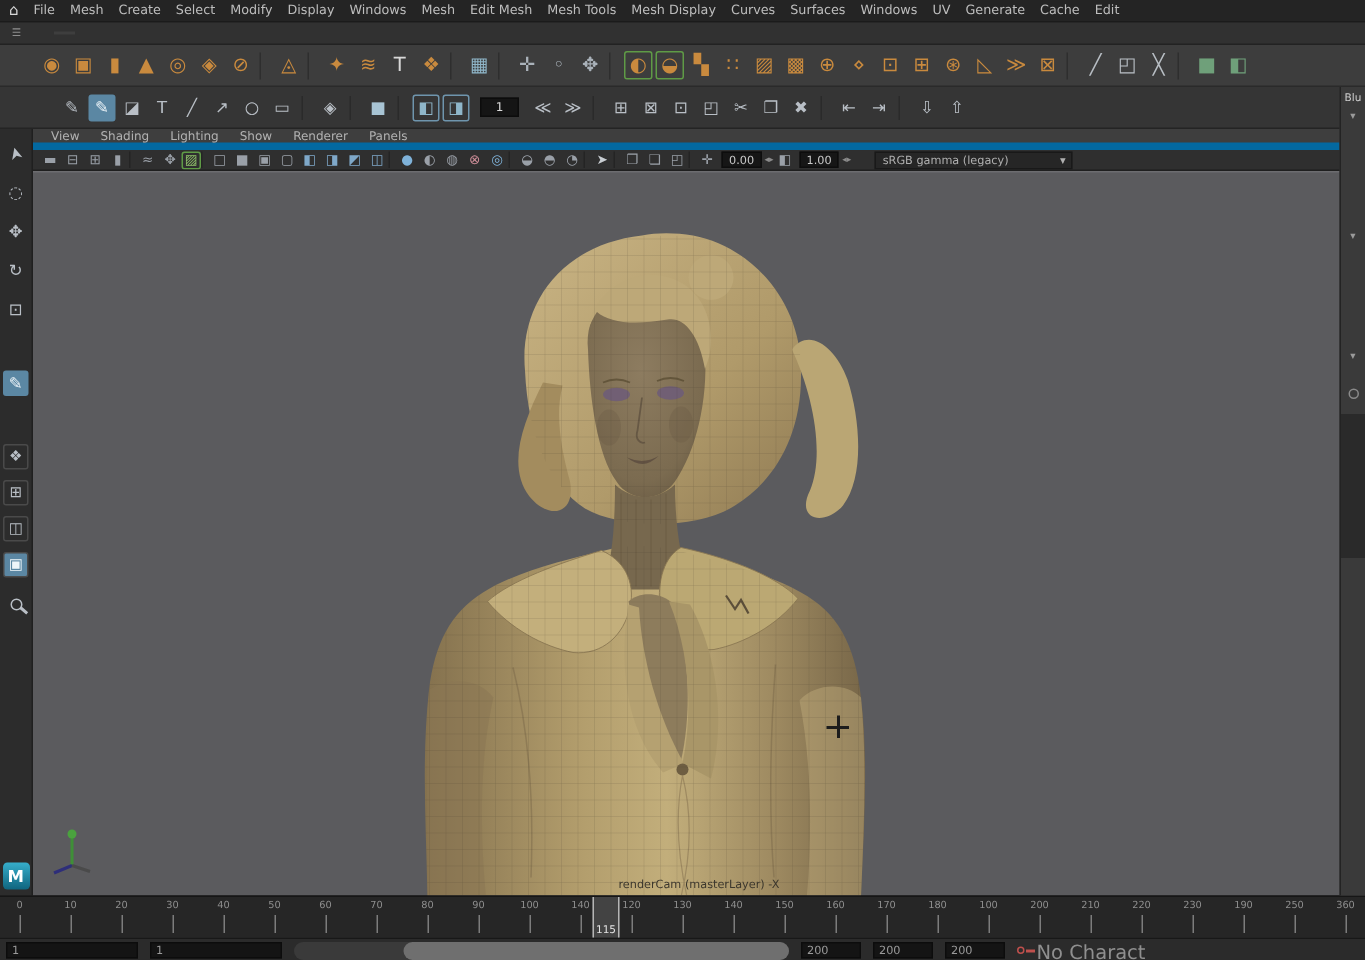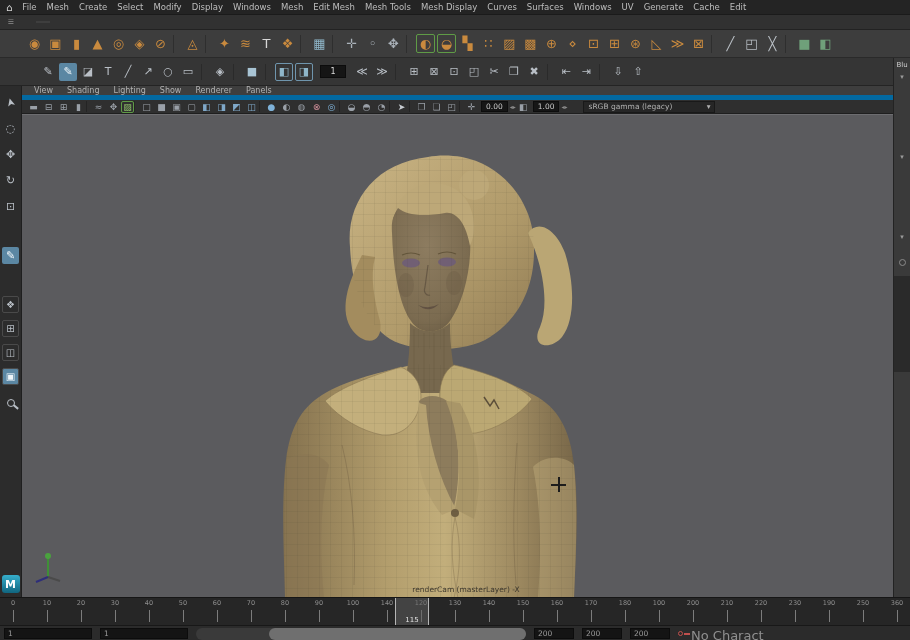--- a/index.html
+++ b/index.html
@@ -82,21 +82,21 @@
   .rs-caret{font-size:7px;color:#9a9a9a}
   .rs-circle{width:7px;height:7px;border:1px solid #8a8a8a;border-radius:50%;margin-top:18px}
   .rs-dark{width:100%;height:96px;background:#2a2a2a;margin-top:10px}
   
   .timeline{height:28px;background:#262626;position:relative;border-top:1px solid #161616;
             padding:1px 6px 0 6px}
   .ticks{display:flex;justify-content:space-between;height:26px}
   .tick{display:flex;flex-direction:column;align-items:center;width:14px}
   .tick-num{font-size:6.5px;color:#8f8f8f;line-height:9px}
   .tick-line{width:1px;height:12px;background:#7c7c7c;margin-top:2px}
-  .playhead{position:absolute;left:395px;top:0;bottom:0;width:34px;background:rgba(96,96,96,.5);
+  .playhead{position:absolute;left:395px;top:0;bottom:0;width:18px;background:rgba(96,96,96,.5);
             border-left:1px solid #b5b5b5;border-right:1px solid #b5b5b5}
   .playhead-label{position:absolute;left:50%;bottom:1px;transform:translateX(-50%);
                   font-size:7px;color:#e2e2e2}
   
   .rangerow{height:15px;background:#2b2b2b;display:flex;align-items:flex-start;gap:8px;
             padding:2px 4px 0 4px;border-top:1px solid #181818}
   .rfield{width:88px;height:11px;background:#141414;border:1px solid #0c0c0c;color:#9a9a9a;
           font-size:7.5px;padding:0 3px;line-height:10px}
   .rfield.small{width:40px}
   .rangetrack{flex:1;height:12px;background:#3a3a3a;border-radius:6px;position:relative;max-width:330px}

